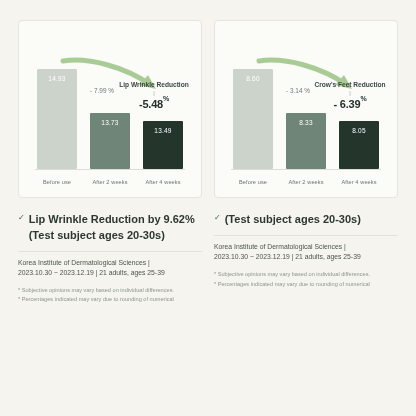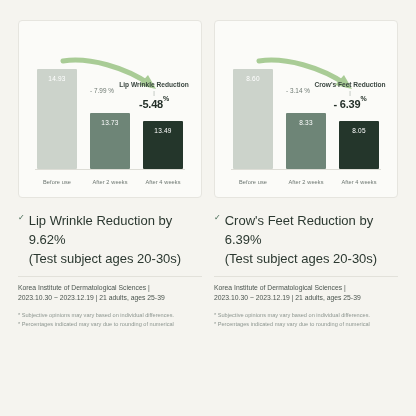--- a/index.html
+++ b/index.html
@@ -126,22 +126,22 @@
     align-items:flex-start;
     gap:4px;
   }
   .check{
     color:#39604a;
     font-size:8px;
     line-height:11px;
     flex:0 0 auto;
   }
   .card-title{
-    font-size:13px;
-    font-weight:normal;
+    font-size:11px;
+    font-weight:bold;
     color:#2b3830;
     line-height:1.45;
   }
   .rule{
     border-top:1px solid #e2e1da;
     margin:7px 0 6px 0;
   }
   .meta{
     font-size:6.8px;
     color:#4b554f;
@@ -269,21 +269,20 @@
       <div class="notes">
         <div>* Subjective opinions may vary based on individual differences.</div>
         <div>* Percentages indicated may vary due to rounding of numerical</div>
       </div>
     </div>
 
     <div class="card">
       <div class="card-head">
         <div class="check">✓</div>
         <div class="card-title">
-          <div>Crow's Feet Reduction by 6.39%</div>
           <div>(Test subject ages 20-30s)</div>
         </div>
       </div>
       <div class="rule"></div>
       <div class="meta">
         <div>Korea Institute of Dermatological Sciences |</div>
         <div>2023.10.30 ~ 2023.12.19 | 21 adults, ages 25-39</div>
       </div>
       <div class="notes">
         <div>* Subjective opinions may vary based on individual differences.</div>

